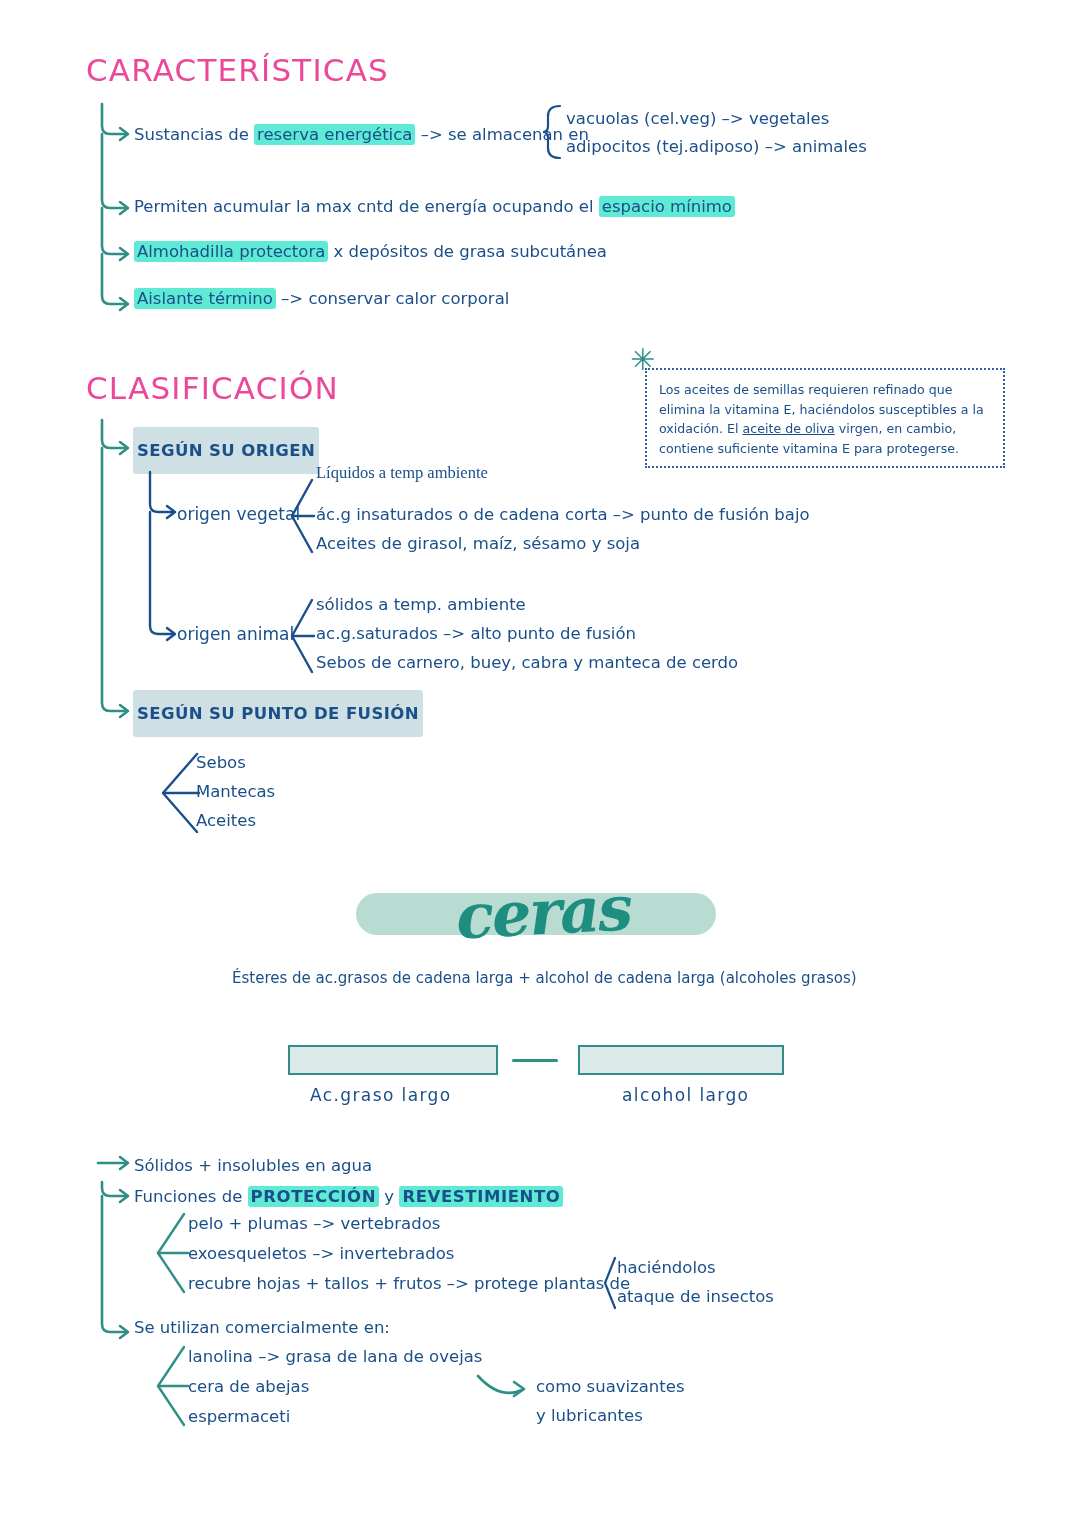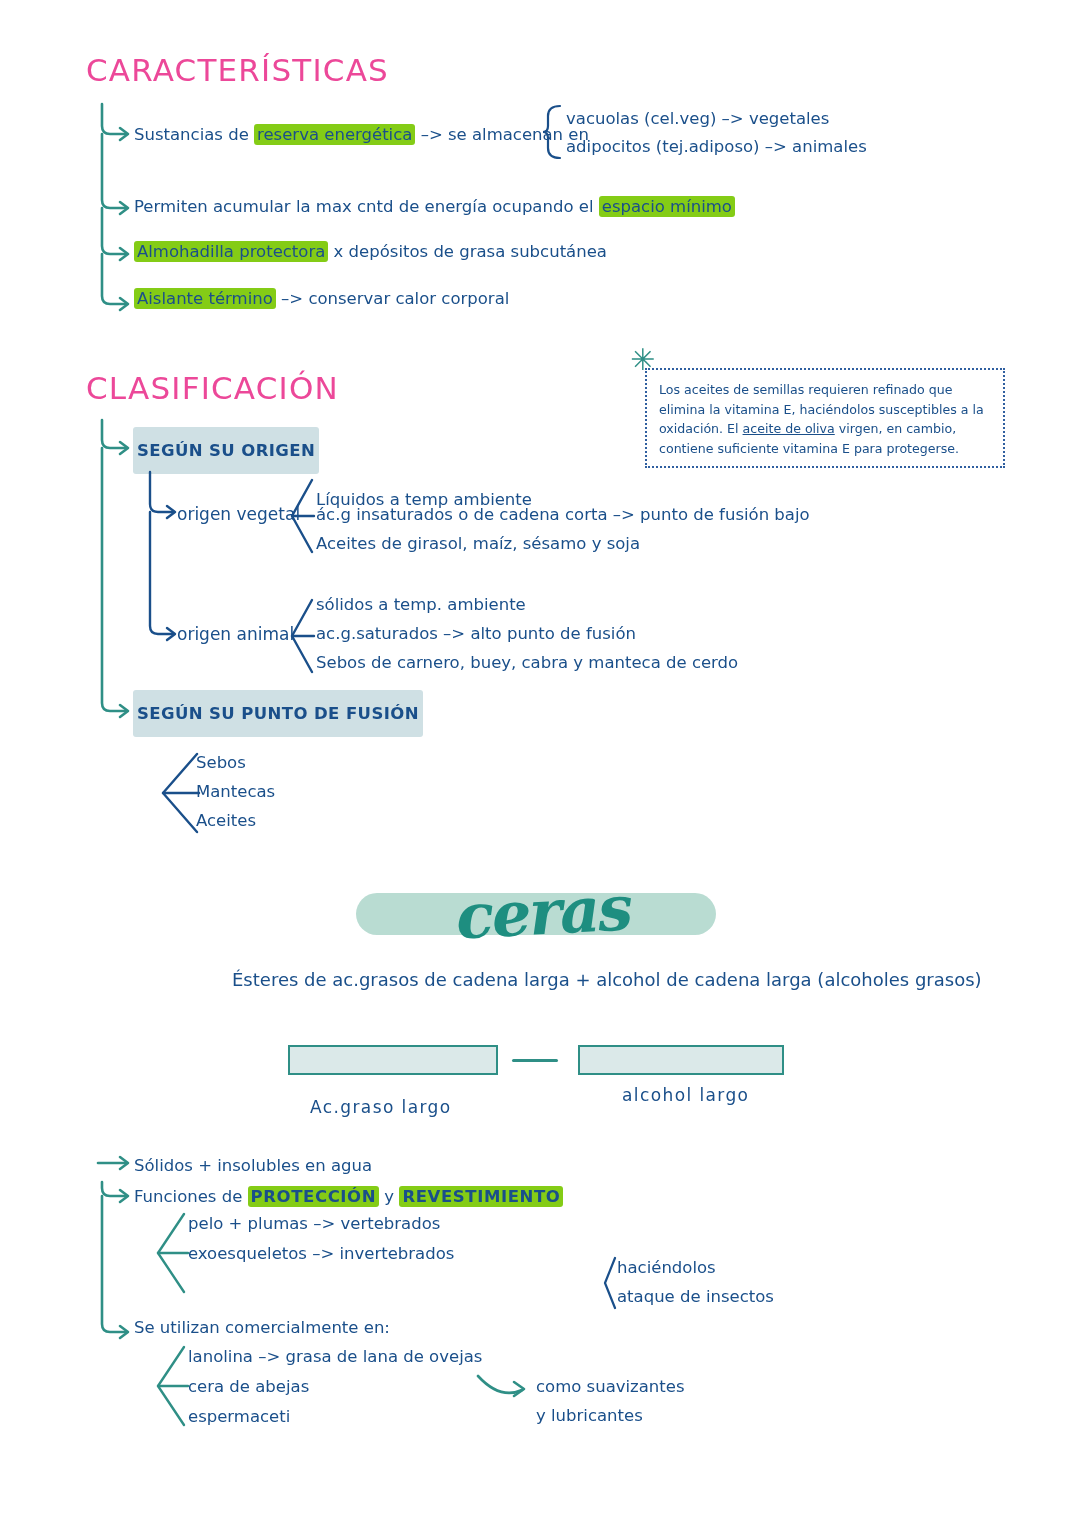--- a/index.html
+++ b/index.html
@@ -26,21 +26,21 @@
     white-space:nowrap;
   }
   .txt{
     font-family:"DejaVu Sans", sans-serif;
     font-size:16.5px;
     color:#1a4f8a;
     white-space:nowrap;
     line-height:1.35;
   }
   .hl{
-    background:#84cc16;
+    background:#5eead4;
     border-radius:3px;
     padding:1px 3px;
     margin-top:26px;
   }
   .hl-blue{
     background:#cfe0e4;
     border-radius:3px;
     padding:14px 4px;
     font-weight:bold;
     letter-spacing:.4px;
@@ -169,21 +169,21 @@
     <path d="M22,36 L30,42 L22,48" fill="none" stroke="#1a4f8a" stroke-width="2.4" stroke-linecap="round" stroke-linejoin="round"></path>
     <path d="M5,42 L5,156 Q5,164 13,164 L28,164" fill="none" stroke="#1a4f8a" stroke-width="2.4" stroke-linecap="round"></path>
     <path d="M22,158 L30,164 L22,170" fill="none" stroke="#1a4f8a" stroke-width="2.4" stroke-linecap="round" stroke-linejoin="round"></path>
   </svg>
 
   <div class="abs txt" style="left:177px;top:503px;font-size:17px;">origen vegetal</div>
   <svg class="abs" style="left:288px;top:478px;" width="26" height="78">
     <path d="M24,2 L4,38 L24,74" fill="none" stroke="#1a4f8a" stroke-width="2.4" stroke-linecap="round" stroke-linejoin="round"></path>
     <path d="M4,38 L26,38" fill="none" stroke="#1a4f8a" stroke-width="2.4" stroke-linecap="round"></path>
   </svg>
-  <div class="abs txt" style="left:316px;top:489px;">Líquidos a temp ambiente</div>
+  <div class="abs txt" style="left:316px;top:462px;font-family:Liberation Serif, serif;">Líquidos a temp ambiente</div>
   <div class="abs txt" style="left:316px;top:504px;">ác.g insaturados o de cadena corta –&gt; punto de fusión bajo</div>
   <div class="abs txt" style="left:316px;top:533px;">Aceites de girasol, maíz, sésamo y soja</div>
 
   <div class="abs txt" style="left:177px;top:623px;font-size:17px;">origen animal</div>
   <svg class="abs" style="left:288px;top:598px;" width="26" height="78">
     <path d="M24,2 L4,38 L24,74" fill="none" stroke="#1a4f8a" stroke-width="2.4" stroke-linecap="round" stroke-linejoin="round"></path>
     <path d="M4,38 L26,38" fill="none" stroke="#1a4f8a" stroke-width="2.4" stroke-linecap="round"></path>
   </svg>
   <div class="abs txt" style="left:316px;top:594px;">sólidos a temp. ambiente</div>
   <div class="abs txt" style="left:316px;top:623px;">ac.g.saturados –&gt; alto punto de fusión</div>
@@ -197,26 +197,26 @@
     <path d="M40,2 L6,41 L40,80" fill="none" stroke="#1a4f8a" stroke-width="2.4" stroke-linecap="round" stroke-linejoin="round"></path>
     <path d="M6,41 L42,41" fill="none" stroke="#1a4f8a" stroke-width="2.4" stroke-linecap="round"></path>
   </svg>
   <div class="abs txt" style="left:196px;top:752px;">Sebos</div>
   <div class="abs txt" style="left:196px;top:781px;">Mantecas</div>
   <div class="abs txt" style="left:196px;top:810px;">Aceites</div>
 
   <div class="abs banner" style="left:356px;top:893px;"></div>
   <div class="abs ceras-word" style="left:456px;top:876px;">ceras</div>
 
-  <div class="abs txt" style="left:232px;top:968px;font-size:18px;">Ésteres de ac.grasos de cadena larga + alcohol de cadena larga (alcoholes grasos)</div>
+  <div class="abs txt" style="left:232px;top:968px;font-size:15px;">Ésteres de ac.grasos de cadena larga + alcohol de cadena larga (alcoholes grasos)</div>
 
   <div class="abs waxbox" style="left:288px;top:1045px;width:210px;height:30px;"></div>
   <div class="abs dash" style="left:512px;top:1059px;"></div>
   <div class="abs waxbox" style="left:578px;top:1045px;width:206px;height:30px;"></div>
-  <div class="abs round" style="left:310px;top:1085px;margin-top:12px;">Ac.graso largo</div>
+  <div class="abs round" style="left:310px;top:1085px;">Ac.graso largo</div>
   <div class="abs round" style="left:622px;top:1085px;">alcohol largo</div>
 
   <svg class="abs" style="left:96px;top:1152px;" width="40" height="22">
     <path d="M2,11 L30,11" fill="none" stroke="#2f8f86" stroke-width="2.6" stroke-linecap="round"></path>
     <path d="M24,5 L32,11 L24,17" fill="none" stroke="#2f8f86" stroke-width="2.6" stroke-linecap="round" stroke-linejoin="round"></path>
   </svg>
   <div class="abs txt" style="left:134px;top:1155px;">Sólidos + insolubles en agua</div>
 
   <svg class="abs" style="left:96px;top:1180px;" width="46" height="160">
     <path d="M6,2 L6,8 Q6,16 14,16 L30,16" fill="none" stroke="#2f8f86" stroke-width="2.6" stroke-linecap="round"></path>
@@ -228,20 +228,21 @@
   <div class="abs txt" style="left:134px;top:1186px;">
     <span>Funciones de </span><span class="hl bold-cap">PROTECCIÓN</span><span> y </span><span class="hl bold-cap">REVESTIMIENTO</span>
   </div>
 
   <svg class="abs" style="left:152px;top:1212px;" width="36" height="84">
     <path d="M32,2 L6,41 L32,80" fill="none" stroke="#2f8f86" stroke-width="2.4" stroke-linecap="round" stroke-linejoin="round"></path>
     <path d="M6,41 L36,41" fill="none" stroke="#2f8f86" stroke-width="2.4" stroke-linecap="round"></path>
   </svg>
   <div class="abs txt" style="left:188px;top:1213px;">pelo + plumas –&gt; vertebrados</div>
   <div class="abs txt" style="left:188px;top:1243px;">exoesqueletos –&gt; invertebrados</div>
+  <div class="abs txt" style="left:188px;top:1273px;">recubre hojas + tallos + frutos –&gt; protege plantas de</div>
 
   <svg class="abs" style="left:601px;top:1256px;" width="16" height="54">
     <path d="M14,2 L4,27 L14,52" fill="none" stroke="#1a4f8a" stroke-width="2.2" stroke-linecap="round" stroke-linejoin="round"></path>
   </svg>
   <div class="abs txt" style="left:617px;top:1257px;">haciéndolos</div>
   <div class="abs txt" style="left:617px;top:1286px;">ataque de insectos</div>
 
   <div class="abs txt" style="left:134px;top:1317px;">Se utilizan comercialmente en:</div>
 
   <svg class="abs" style="left:152px;top:1345px;" width="36" height="84">

